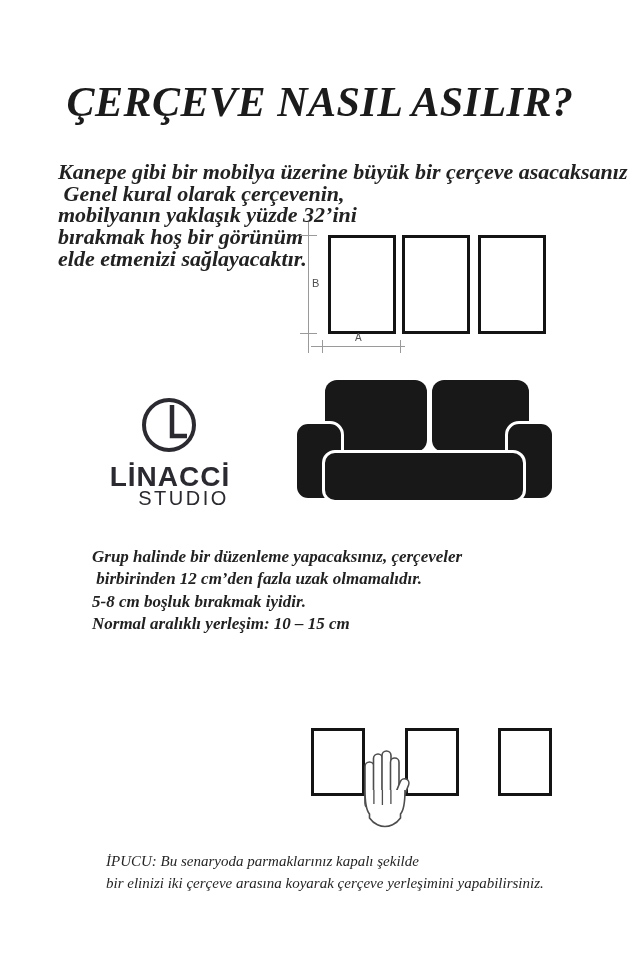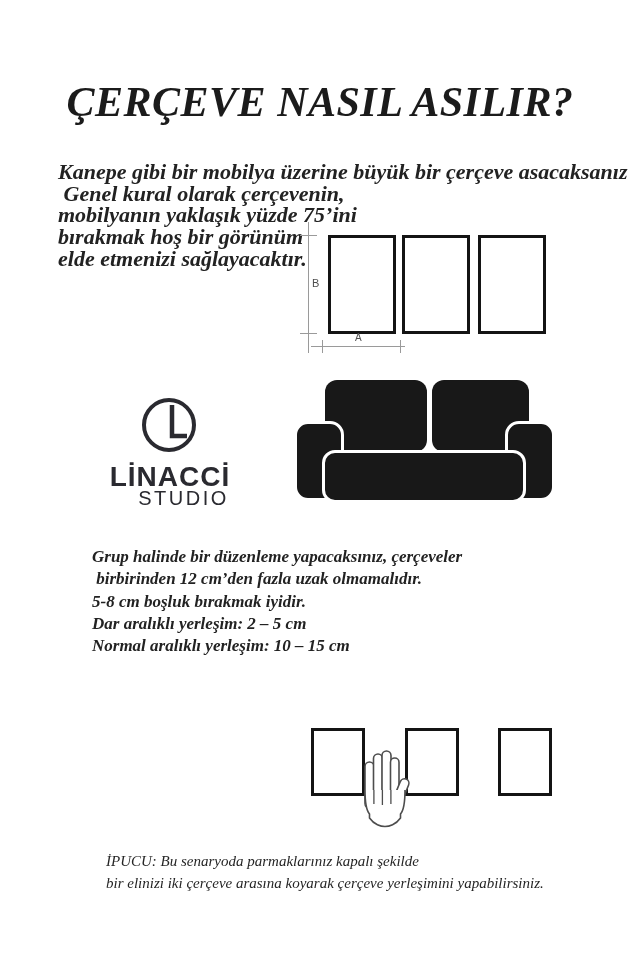--- a/index.html
+++ b/index.html
@@ -72,21 +72,21 @@
 </head>
 <body>
 
 <div class="canvas">
 
   <h1 class="title">ÇERÇEVE NASIL ASILIR?</h1>
 
   <div class="textblock intro">
     <div class="tline">Kanepe gibi bir mobilya üzerine büyük bir çerçeve asacaksanız</div>
     <div class="tline"> Genel kural olarak çerçevenin,</div>
-    <div class="tline">mobilyanın yaklaşık yüzde 75’ini</div>
+    <div class="tline">mobilyanın yaklaşık yüzde 32’ini</div>
     <div class="tline">bırakmak hoş bir görünüm</div>
     <div class="tline">elde etmenizi sağlayacaktır.</div>
   </div>
 
   <div class="size-diagram">
     <div class="dim-line dim-v-line"></div>
     <div class="dim-line dim-v-tick" style="top:15px;"></div>
     <div class="dim-line dim-v-tick" style="top:113px;"></div>
     <span class="dim-label label-b">B</span>
     <div class="frame f1"></div>
@@ -112,21 +112,20 @@
     <div class="back-r"></div>
     <div class="arm-l"></div>
     <div class="arm-r"></div>
     <div class="seat"></div>
   </div>
 
   <div class="textblock spacing">
     <div class="tline">Grup halinde bir düzenleme yapacaksınız, çerçeveler</div>
     <div class="tline"> birbirinden 12 cm’den fazla uzak olmamalıdır.</div>
     <div class="tline">5-8 cm boşluk bırakmak iyidir.</div>
-    <div class="tline">Dar aralıklı yerleşim: 2 – 5 cm</div>
     <div class="tline">Normal aralıklı yerleşim: 10 – 15 cm</div>
   </div>
 
   <div class="bottom-diagram">
     <div class="frame bf1"></div>
     <div class="frame bf2"></div>
     <div class="frame bf3"></div>
     <svg class="hand" width="52" height="82" viewBox="0 0 52 82">
 
       <rect x="5" y="14" width="9" height="46" rx="4.5" fill="#ffffff" stroke="#4d4d4d" stroke-width="1.6"></rect>

